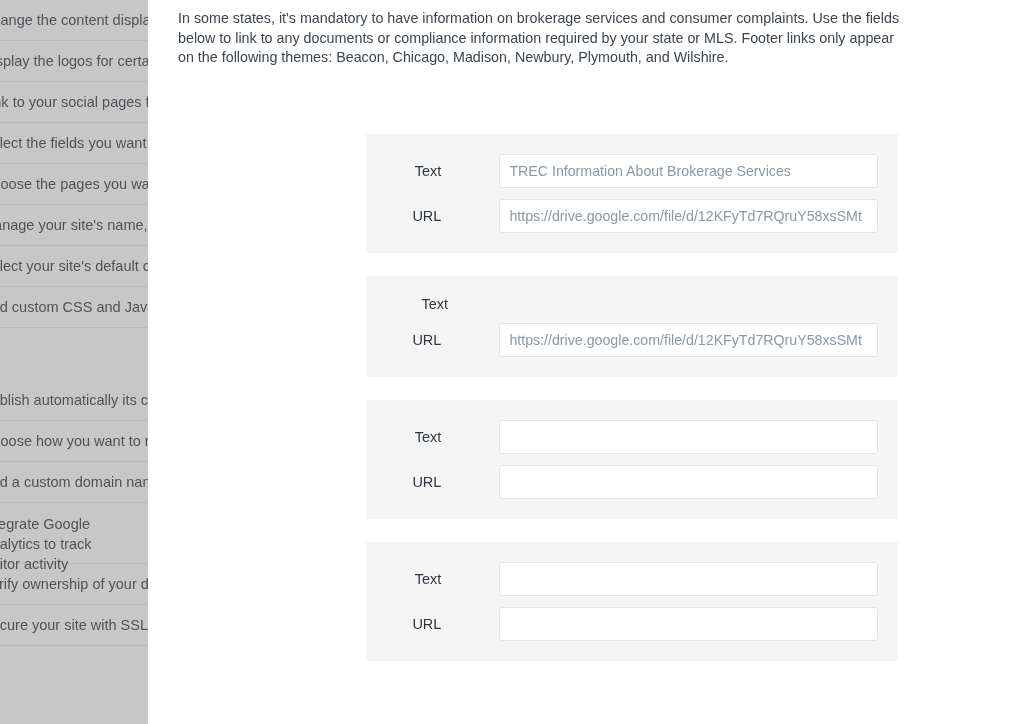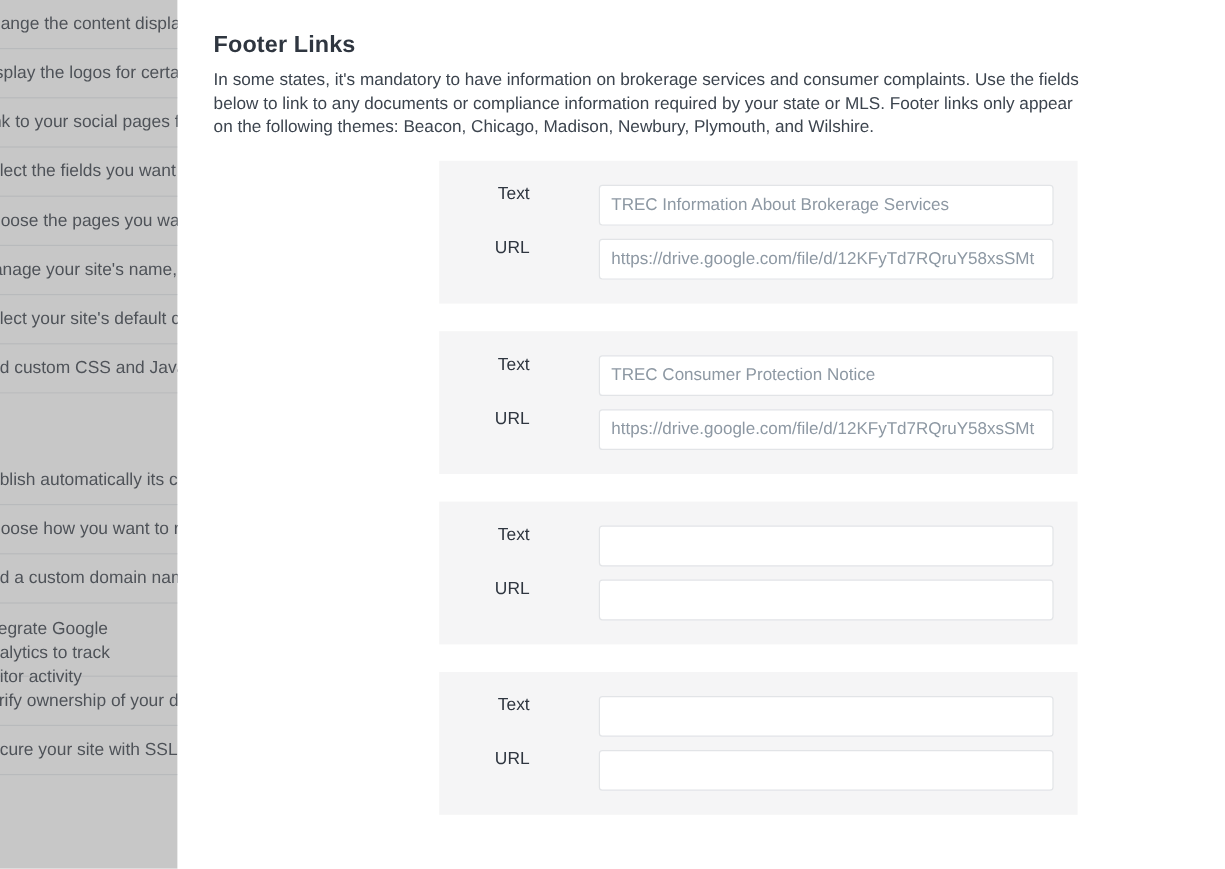--- a/index.html
+++ b/index.html
@@ -103,21 +103,21 @@
   }
   .link-card {
     box-sizing: border-box;
     background: #f5f5f6;
     width: 532px;
     padding: 20px 20px 20px 0;
     margin-bottom: 23px;
   }
   .field-row {
     display: flex;
-    align-items: flex-start;
+    align-items: center;
     margin-bottom: 11px;
     gap: 24px;
   }
   .field-row:last-child {
     margin-bottom: 0;
   }
   .field-label {
     width: 116px;
     text-align: right;
     padding-right: 34px;
@@ -190,39 +190,37 @@
     <div class="bg-row">
       <div class="bg-row-desc">Secure your site with SSL encryption</div>
     </div>
   </div>
 
 <div id="dim-veil"></div>
 
 <div id="modal-panel">
 
   <div id="content">
-    <h1 id="page-title">Footer Links</h1>
     <p id="intro">In some states, it's mandatory to have information on brokerage services and consumer complaints. Use the fields below to link to any documents or compliance information required by your state or MLS. Footer links only appear on the following themes: Beacon, Chicago, Madison, Newbury, Plymouth, and Wilshire.</p>
   </div>
 
   <div id="cards">
       <div class="link-card">
         <div class="field-row">
           <div class="field-label">Text</div>
           <input type="text" class="field-input" placeholder="TREC Information About Brokerage Services" style="">
         </div>
         <div class="field-row">
           <div class="field-label">URL</div>
           <input type="text" class="field-input" placeholder="https://drive.google.com/file/d/12KFyTd7RQruY58xsSMt" style="">
         </div>
       </div>
       <div class="link-card">
         <div class="field-row">
           <div class="field-label">Text</div>
-          <input type="text" class="field-input" placeholder="TREC Consumer Protection Notice" style="">
         </div>
         <div class="field-row">
           <div class="field-label">URL</div>
           <input type="text" class="field-input" placeholder="https://drive.google.com/file/d/12KFyTd7RQruY58xsSMt" style="">
         </div>
       </div>
       <div class="link-card">
         <div class="field-row">
           <div class="field-label">Text</div>
           <input type="text" class="field-input" placeholder="" style="">

